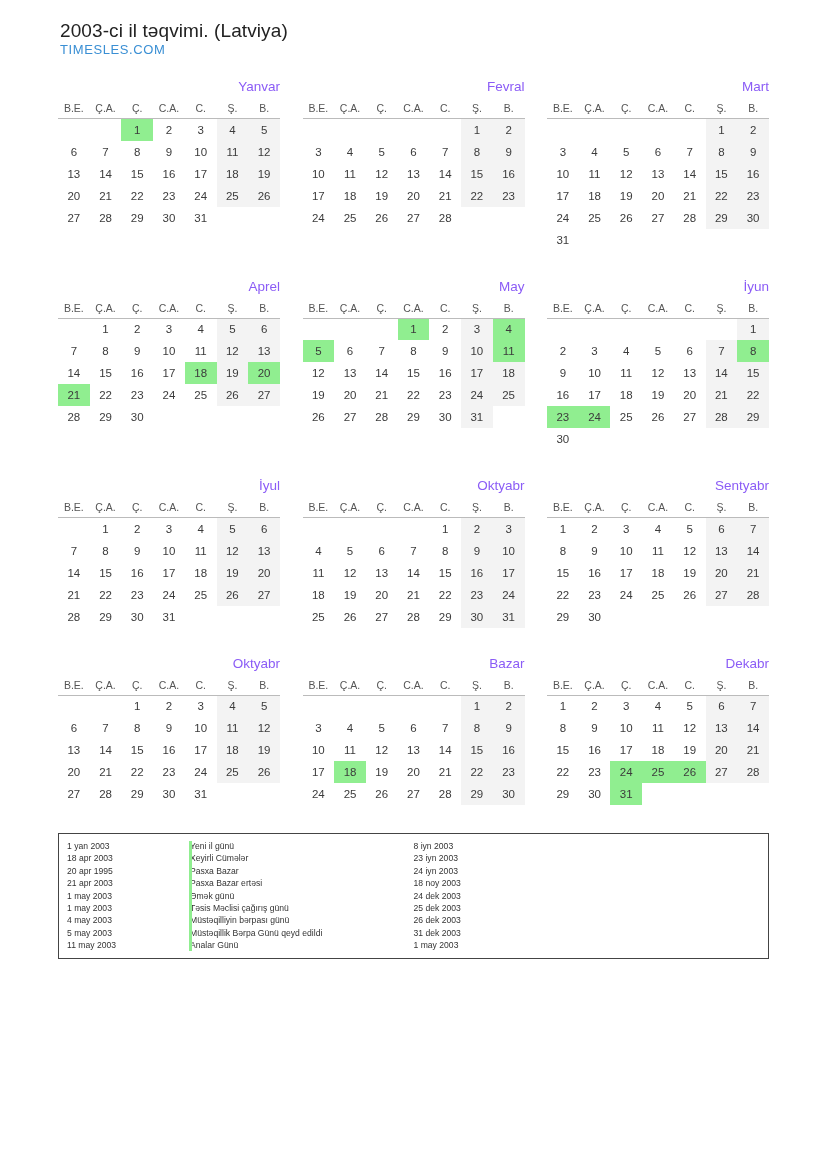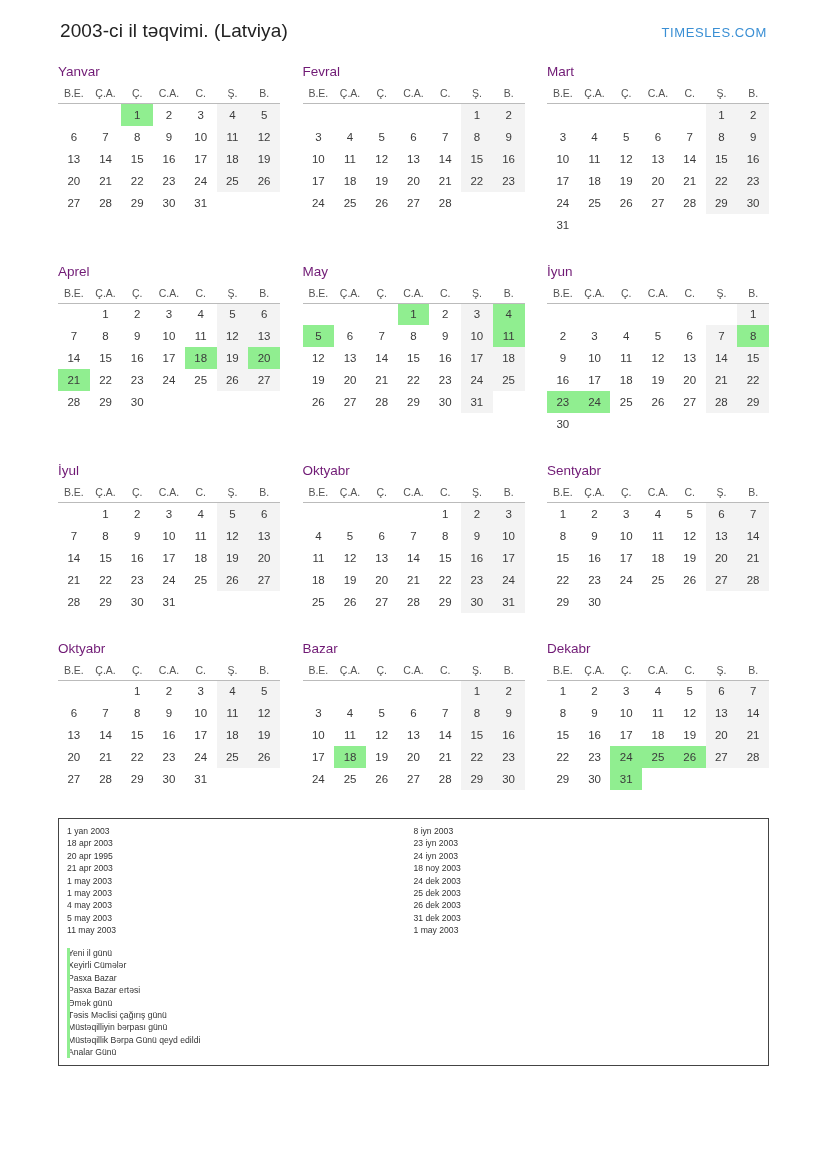--- a/index.html
+++ b/index.html
@@ -7,20 +7,21 @@
     margin: 0; padding: 0;
     width: 827px; height: 1169px;
     background: #ffffff;
     font-family: "Liberation Sans", sans-serif;
   }
   .page { position: relative; width: 827px; height: 1169px; padding: 0; }
 
   .header {
     display: flex; align-items: baseline; justify-content: space-between;
     padding: 20px 60px 0 60px;
+    flex-direction: column;
   }
   .title {
     font-size: 19px; color: #222; font-weight: normal; letter-spacing: 0.1px;
   }
   .brand {
     font-size: 13px; color: #3a8fd4; letter-spacing: 0.6px;
   }
 
   .calendar {
     margin-top: 22px;
@@ -28,22 +29,22 @@
   }
   .quarter {
     display: flex;
     justify-content: space-between;
     margin-bottom: 28px;
   }
   .month {
     width: 222px;
   }
   .month-name {
-    text-align: left;
-    color: #701a75;
+    text-align: right;
+    color: #8b5cf6;
     font-size: 13.5px;
     margin-bottom: 6px;
   }
   table.month-grid {
     width: 100%;
     border-collapse: collapse;
     font-size: 11.5px;
     color: #444;
   }
   table.month-grid th {
@@ -69,21 +70,20 @@
     margin: 8px 58px 0 58px;
     border: 1px solid #444;
     padding: 6px 8px;
     display: flex;
     font-size: 8.6px;
     color: #333;
   }
   .legend-col {
     width: 50%;
     display: flex;
-    flex-direction: column;
   }
   .legend-dates {
     width: 122px;
     flex: 0 0 122px;
   }
   .legend-names { flex: 1 1 auto; padding-left: 1px; position: relative; }
   .legend-names:before {
     content: "";
     position: absolute;
     left: 0; top: 1px; bottom: 1px;

